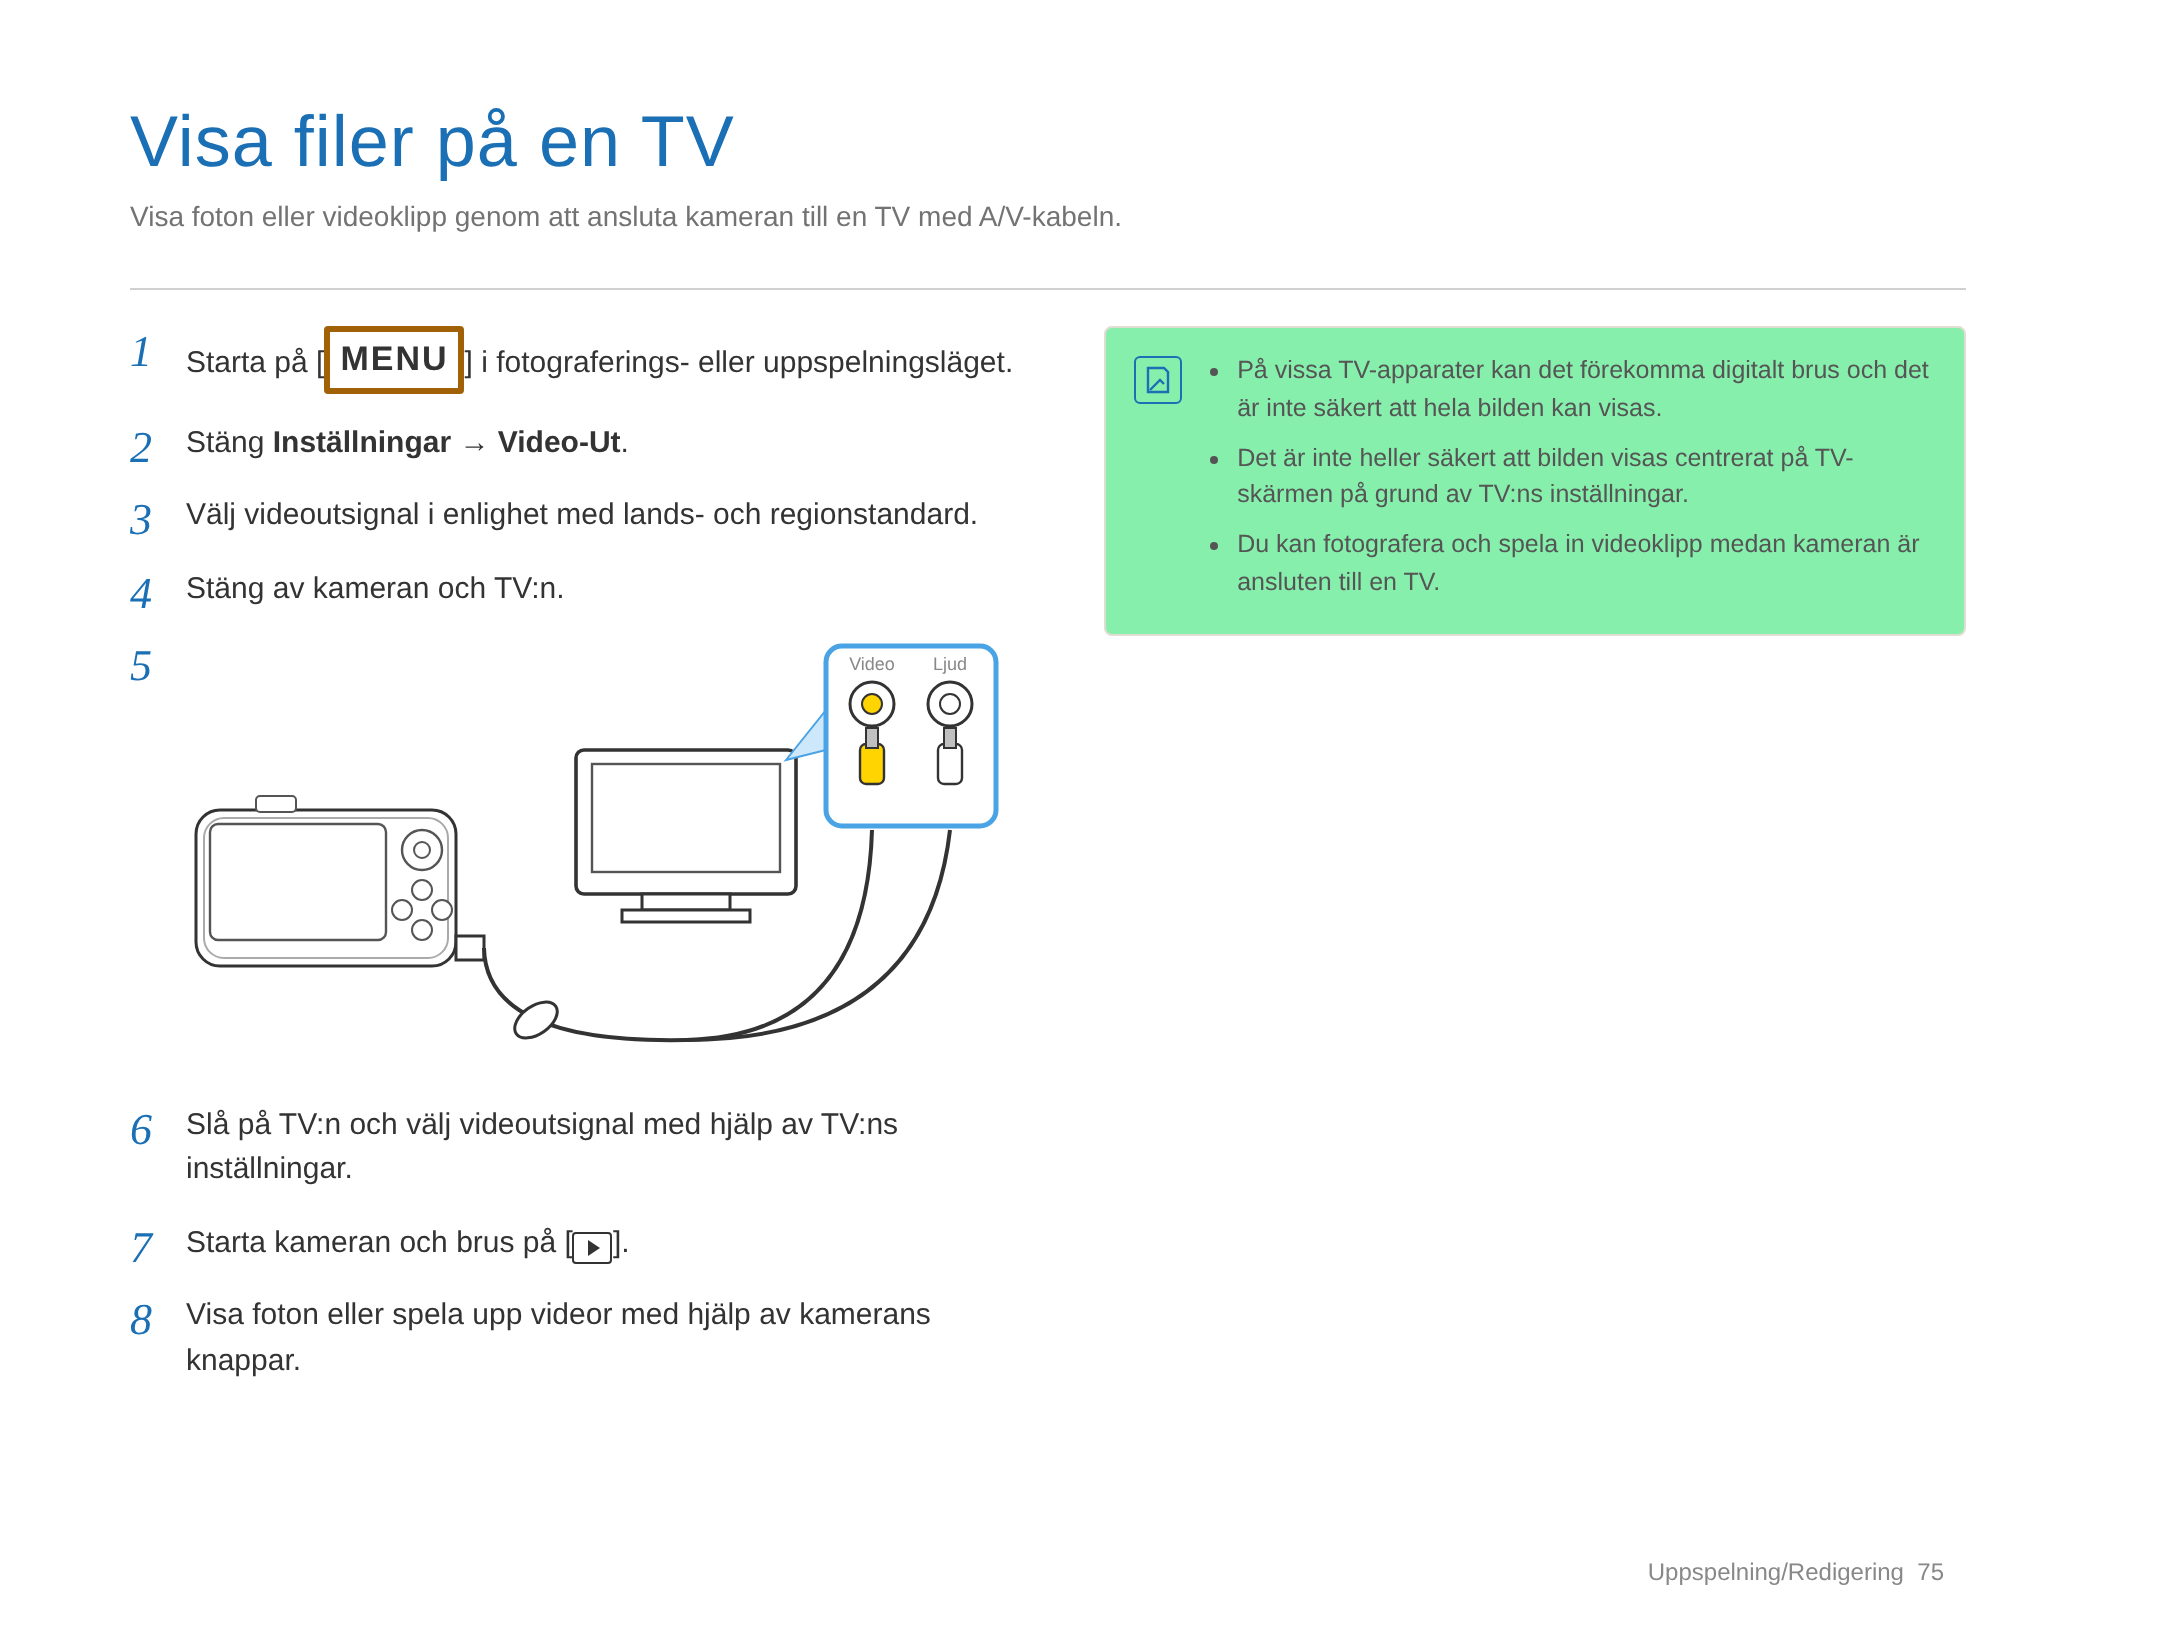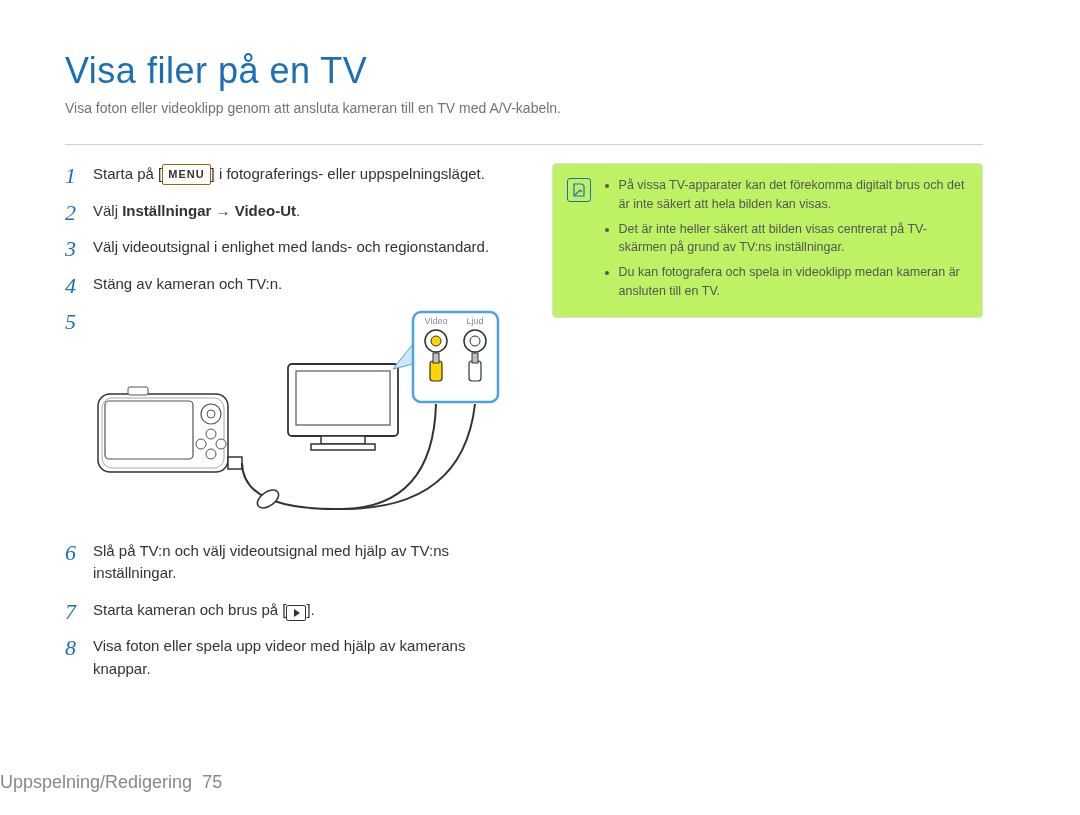--- a/index.html
+++ b/index.html
@@ -66,23 +66,23 @@
     font-style: italic;
     font-family: Georgia, "Times New Roman", serif;
     font-size: 22px;
     color: #1a6fb5;
     font-weight: normal;
   }
   .menu-box {
     display: inline-block;
     font-family: Arial, sans-serif;
     font-weight: bold;
-    font-size: 11px;
+    font-size: 17px;
     letter-spacing: 1px;
-    border: 1px solid #a16207;
+    border: 3px solid #a16207;
     border-radius: 2px;
     padding: 1px 5px;
     vertical-align: 1px;
     background: #fff;
   }
   .play-icon {
     display: inline-flex;
     align-items: center;
     justify-content: center;
     width: 18px;
@@ -95,21 +95,21 @@
   .play-icon::after {
     content: "";
     display: block;
     width: 0; height: 0;
     border-left: 6px solid #333;
     border-top: 4px solid transparent;
     border-bottom: 4px solid transparent;
     margin-left: 2px;
   }
   .note-box {
-    background: #bef264;
+    background: #86efac;
     border: 1px solid #e0ddd3;
     border-radius: 4px;
     padding: 12px 16px 12px 52px;
     font-size: 12.5px;
     line-height: 1.5;
     color: #555;
     position: relative;
   }
   .note-icon {
     position: absolute;
@@ -134,42 +134,42 @@
   .note-box li:last-child { margin-bottom: 4px; }
 
   .diagram {
     margin: 6px 0 14px 0;
   }
   .footer {
     position: absolute;
     bottom: 22px;
     left: 0;
     width: 972px;
-    text-align: left;
-    font-size: 18px;
+    text-align: right;
+    font-size: 12px;
     color: #888;
   }
   .bold { font-weight: bold; }
 </style>
 </head>
 <body>
 
 <div class="page">
   <h1 class="title">Visa filer på en TV</h1>
   <p class="intro">Visa foton eller videoklipp genom att ansluta kameran till en TV med A/V-kabeln.</p>
   <hr class="hr">
 
   <div class="columns">
     <div class="left">
       <ol class="steps">
         <li>
           <span>Starta på [</span><span class="menu-box">MENU</span><span>] i fotograferings- eller uppspelningsläget.</span>
         </li>
         <li>
-          <span>Välj </span><span class="bold">Inställningar → Video-Ut</span><span>.</span>
+          <span>Stäng </span><span class="bold">Inställningar → Video-Ut</span><span>.</span>
         </li>
         <li>Välj videoutsignal i enlighet med lands- och regionstandard.</li>
         <li>Stäng av kameran och TV:n.</li>
         <li>
           <div class="diagram">
             <svg width="410" height="210" viewBox="0 0 410 210">
 
               <g>
                 <rect x="5" y="85" width="130" height="78" rx="12" fill="#fff" stroke="#333" stroke-width="1.5"></rect>
                 <rect x="9" y="89" width="122" height="70" rx="10" fill="#fff" stroke="#aaa" stroke-width="1"></rect>

